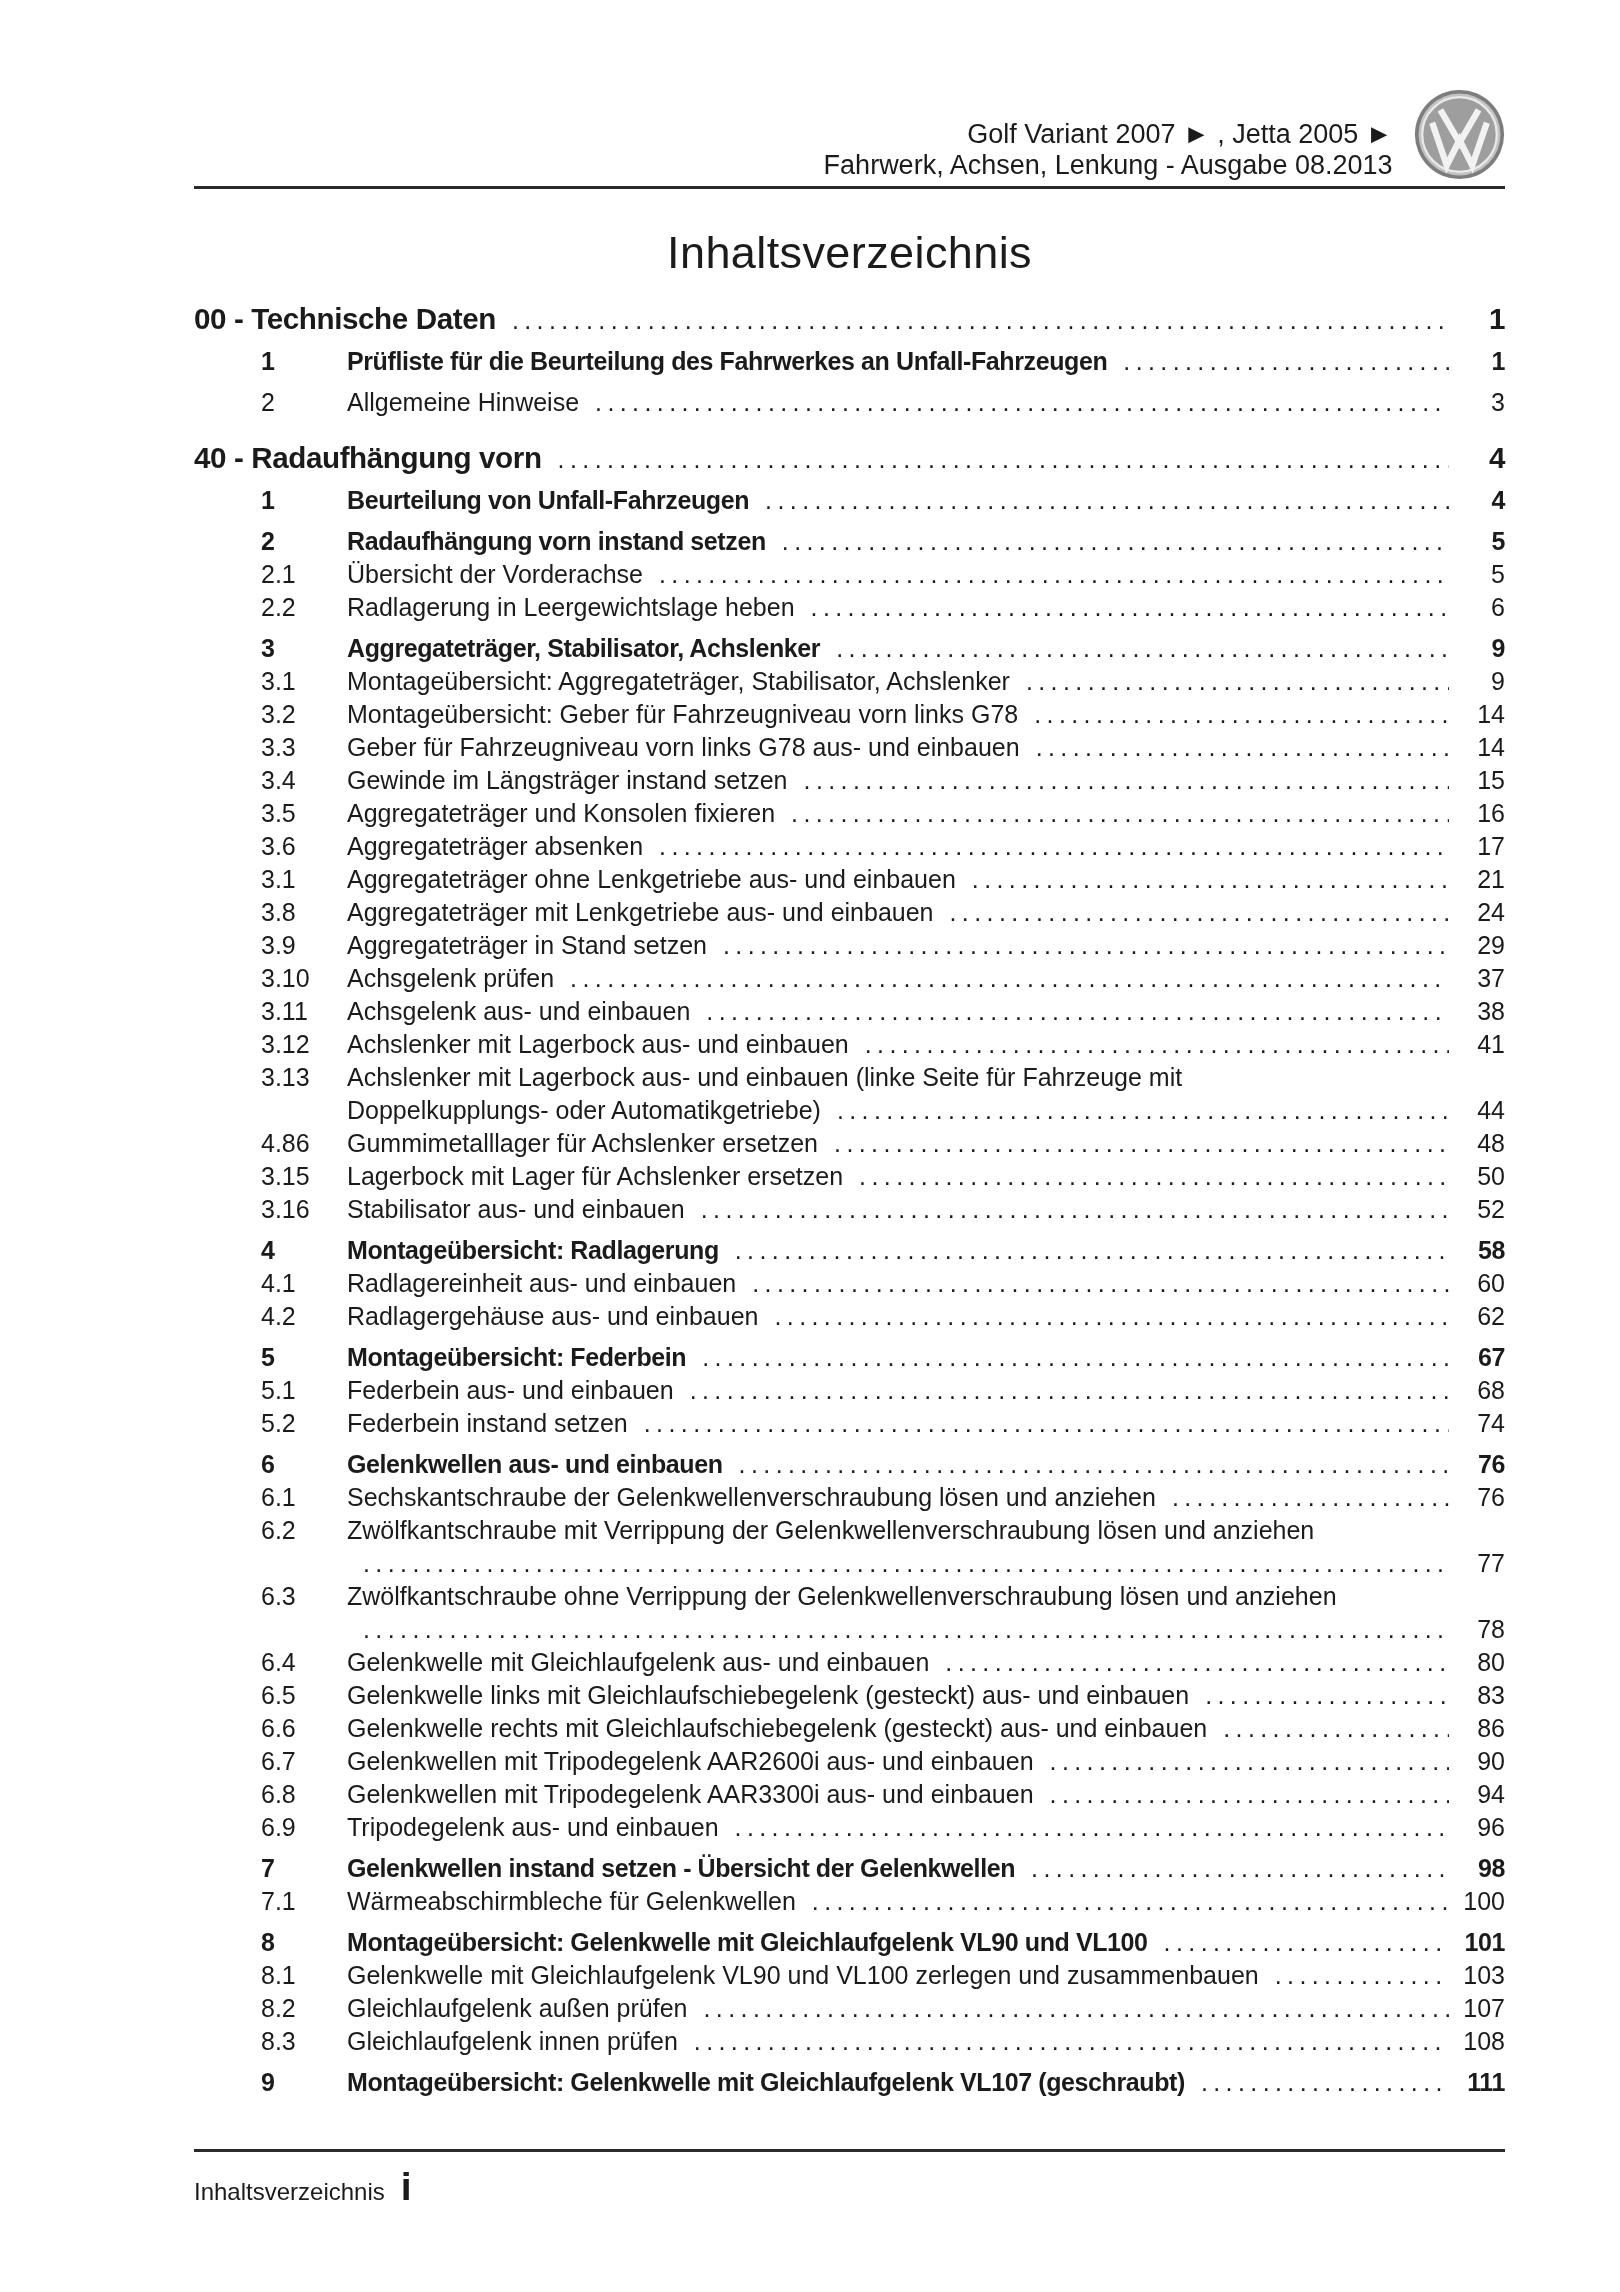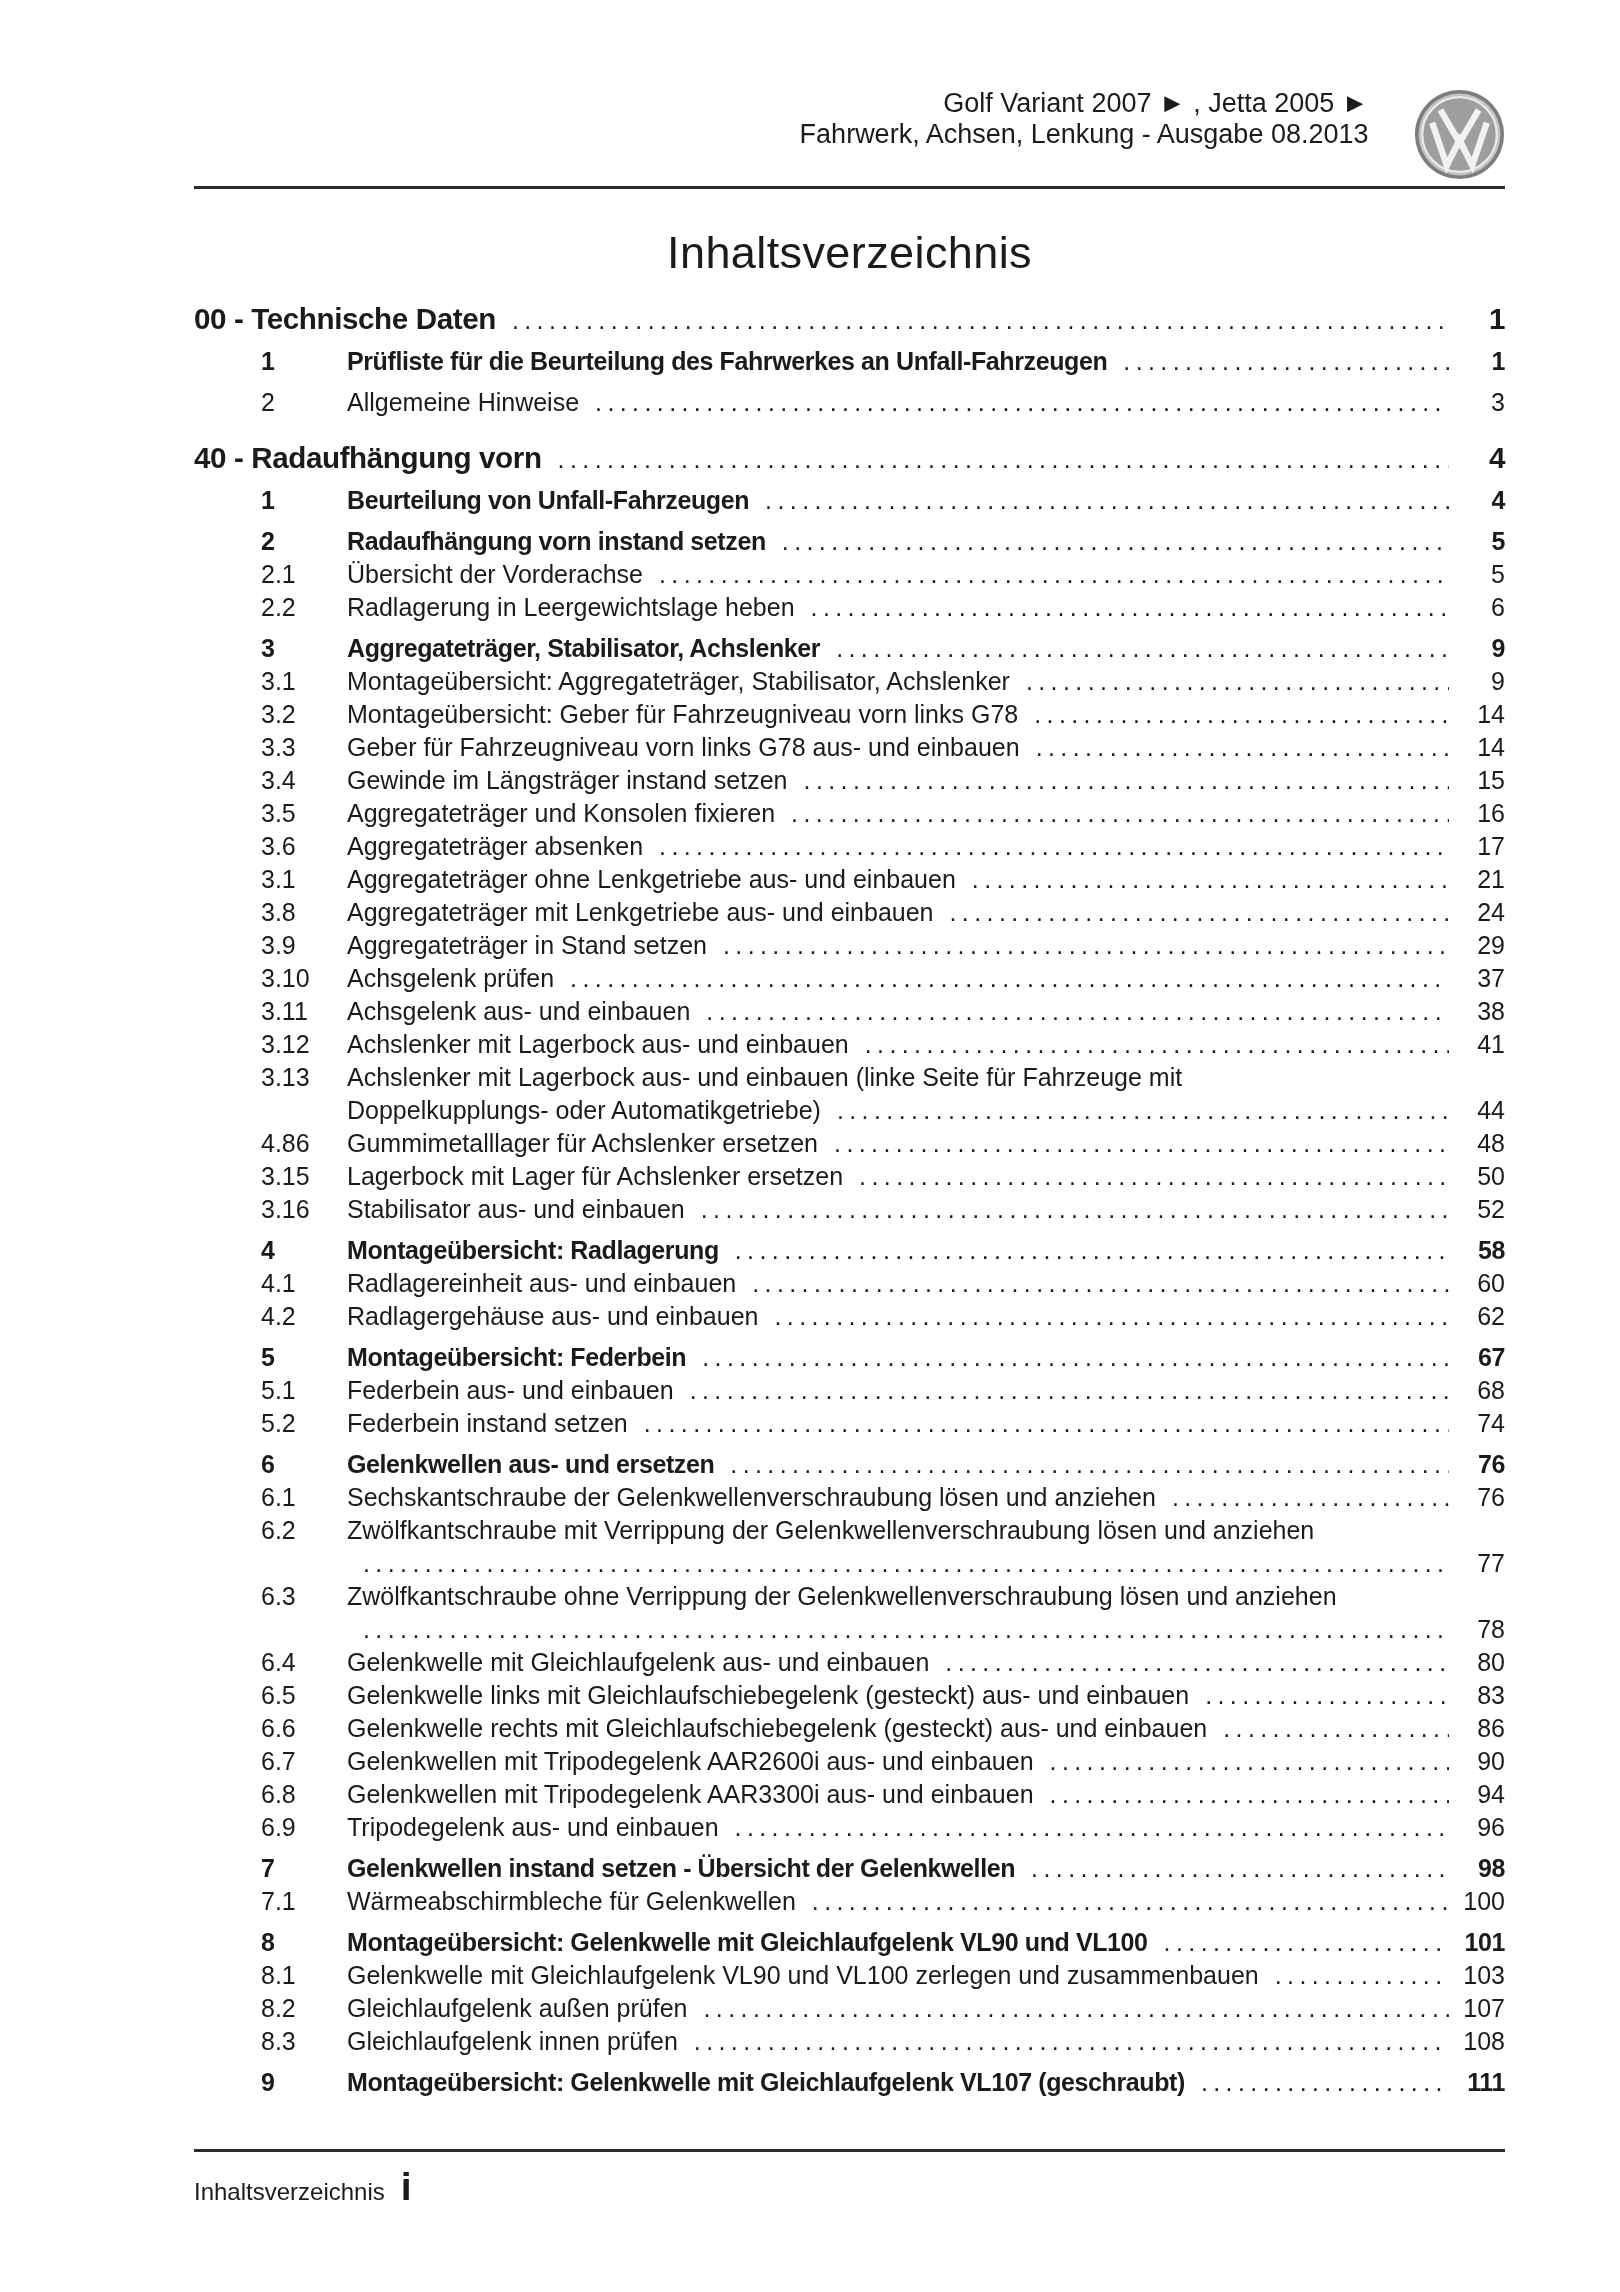--- a/index.html
+++ b/index.html
@@ -11,23 +11,23 @@
     color:#1b1b1b;
     overflow:hidden;
   }
   .content { position:absolute; left:194px; top:0; width:1311px; }
 
   
   .header {
     margin-top:88px;
     display:flex;
     justify-content:flex-end;
+    align-items:flex-end;
     border-bottom:3.6px solid #2b2b2b;
     padding-bottom:5.4px;
-    gap:24px;
   }
   .header-text {
     text-align:right;
     font-size:27px;
     line-height:31px;
     white-space:nowrap;
   }
   .vw-logo { margin-left:21.5px; flex:none; }
 
   
@@ -300,21 +300,21 @@
           <span class="page-num">68</span>
         </div>
         <div class="row entry-row">
           <span class="num">5.2</span>
           <span class="etitle">Federbein instand setzen</span>
           <span class="dots">....................................................................................................................................................................................................................................................................</span>
           <span class="page-num">74</span>
         </div>
         <div class="row entry-row bold spaced">
           <span class="num">6</span>
-          <span class="etitle">Gelenkwellen aus- und ersetzen</span>
+          <span class="etitle">Gelenkwellen aus- und einbauen</span>
           <span class="dots">....................................................................................................................................................................................................................................................................</span>
           <span class="page-num">76</span>
         </div>
         <div class="row entry-row">
           <span class="num">6.1</span>
           <span class="etitle">Sechskantschraube der Gelenkwellenverschraubung lösen und anziehen</span>
           <span class="dots">....................................................................................................................................................................................................................................................................</span>
           <span class="page-num">76</span>
         </div>
         <div class="row entry-row">

